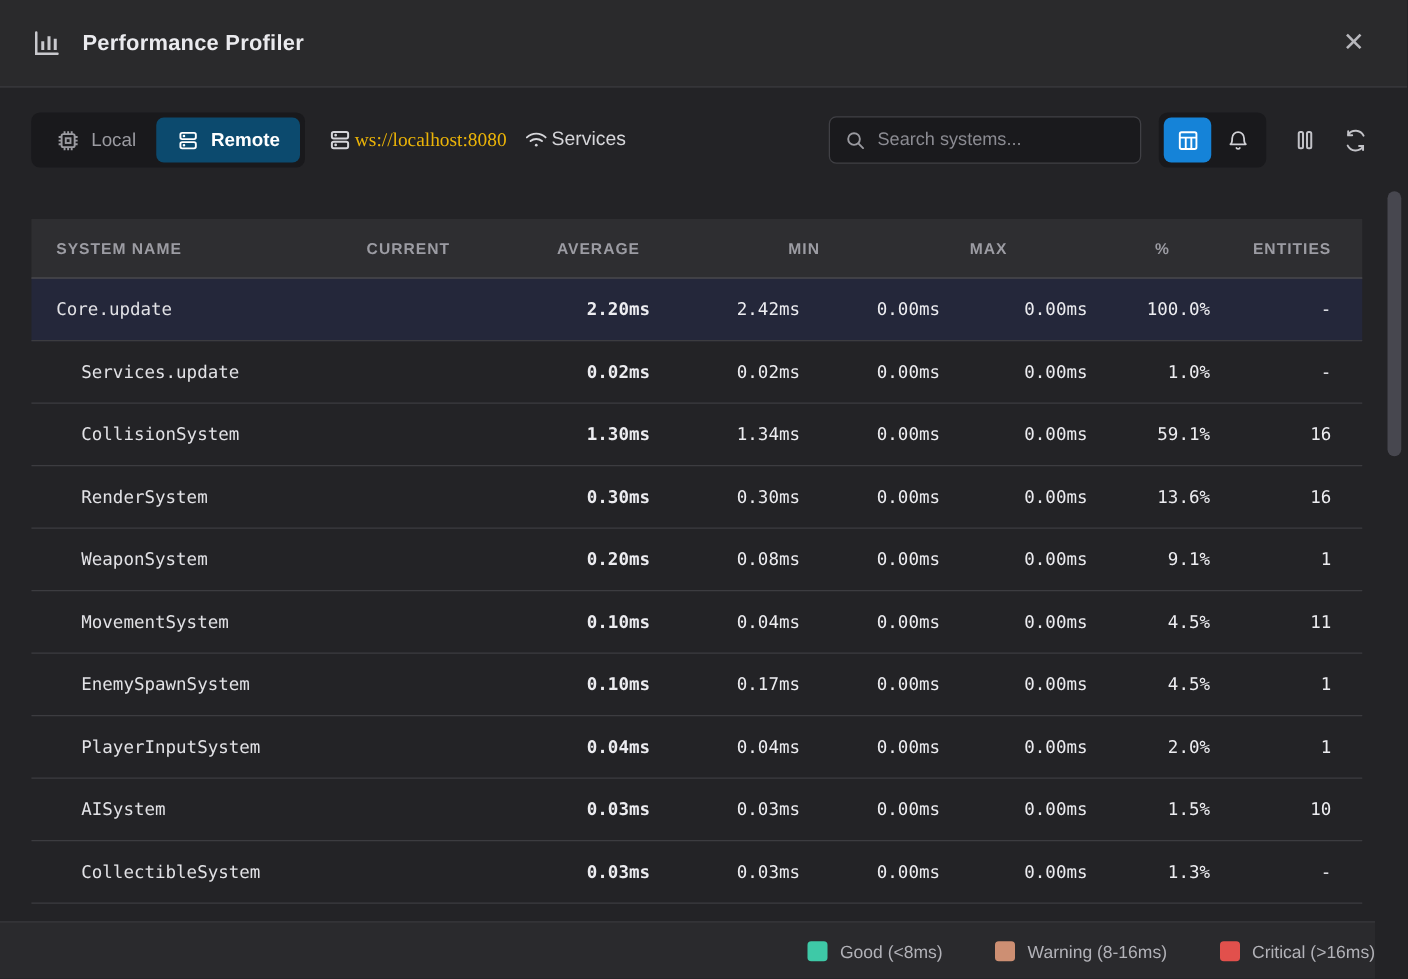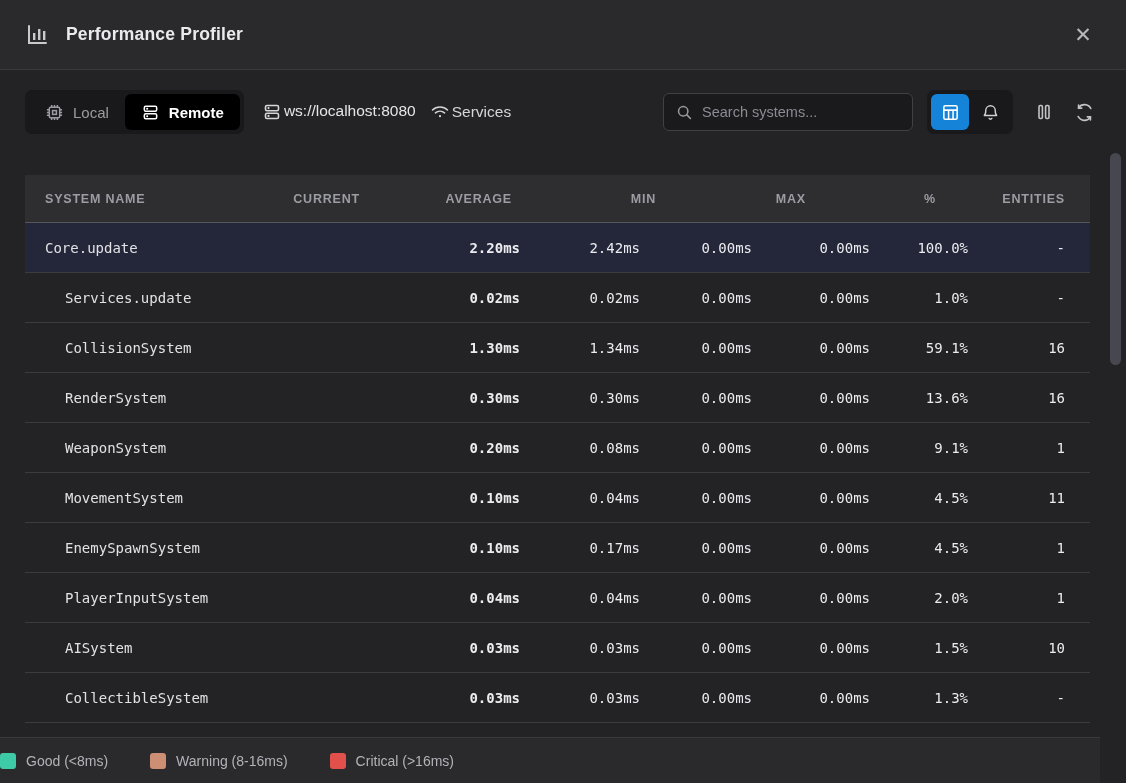--- a/index.html
+++ b/index.html
@@ -36,24 +36,24 @@
   .seg-group {
     background: #19191c; border-radius: 7px; padding: 4px;
     display: flex; align-items: center; height: 44px;
   }
   .seg-btn {
     display: flex; align-items: center; gap: 9px;
     border: none; background: transparent; color: #9b9ba1;
     font-family: Liberation Sans, sans-serif;
     font-size: 15px; padding: 0 16px; height: 36px; border-radius: 6px; cursor: pointer;
   }
-  .seg-btn.active { background: #000000; color: #ffffff; font-weight: 700; }
+  .seg-btn.active { background: #0c4a6e; color: #ffffff; font-weight: 700; }
   .seg-btn .icon { display: flex; align-items: center; }
 
-  .endpoint { display: flex; align-items: flex-start; margin-left: 18px; font-size: 15.5px; color: #e5e5e5; }
+  .endpoint { display: flex; align-items: flex-end; margin-left: 18px; font-size: 15.5px; color: #eab308; font-family: Liberation Serif, serif; }
   .endpoint .icon { display: flex; align-items: center; margin-right: 2px; }
   .conn-status { display: flex; align-items: center; margin-left: 14px; font-size: 15.5px; color: #d6d6da; }
   .conn-status .icon { display: flex; align-items: center; margin-right: 2px; }
 
   .searchbox {
     margin-left: auto;
     width: 250px; height: 38px;
     background: #1a1a1d; border: 1px solid #404045; border-radius: 6px;
     display: flex; align-items: center; padding: 0 12px; gap: 9px;
   }
@@ -114,21 +114,21 @@
   }
   .scrollbar-thumb {
     position: absolute; left: 1px; top: 5px; width: 11px; height: 212px;
     background: #47474f; border-radius: 6px;
   }
 
   
   .footer {
     position: absolute; left: 0; bottom: 0; width: 1100px; height: 46px;
     background: #2a2a2d; border-top: 1px solid #39393d;
-    display: flex; align-items: center; justify-content: flex-start; gap: 42px; margin-top: 40px;
+    display: flex; align-items: center; justify-content: flex-end; gap: 42px; margin-top: 40px;
   }
   .legend-item { display: flex; align-items: center; gap: 10px; font-size: 14px; color: #b2b2b8; }
   .legend-swatch { width: 16px; height: 16px; border-radius: 3px; }
 </style>
 </head>
 <body>
 
 <header class="titlebar">
   <span class="app-icon">
     <svg width="24" height="24" viewBox="0 0 24 24" fill="none" stroke="#c9c9ce" stroke-width="2" stroke-linecap="round">

